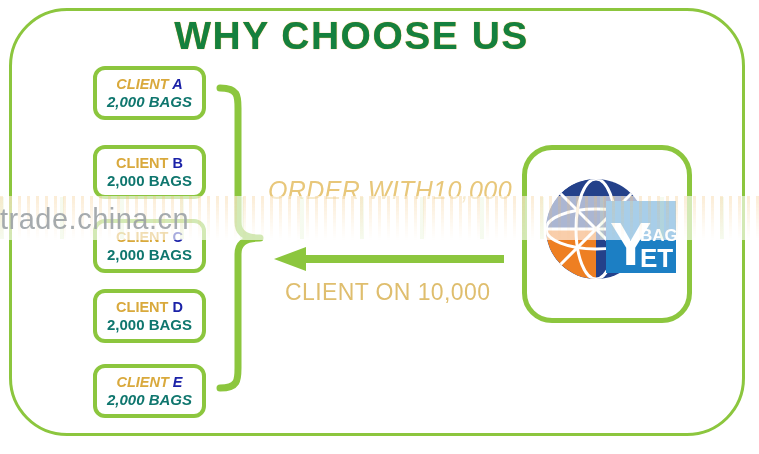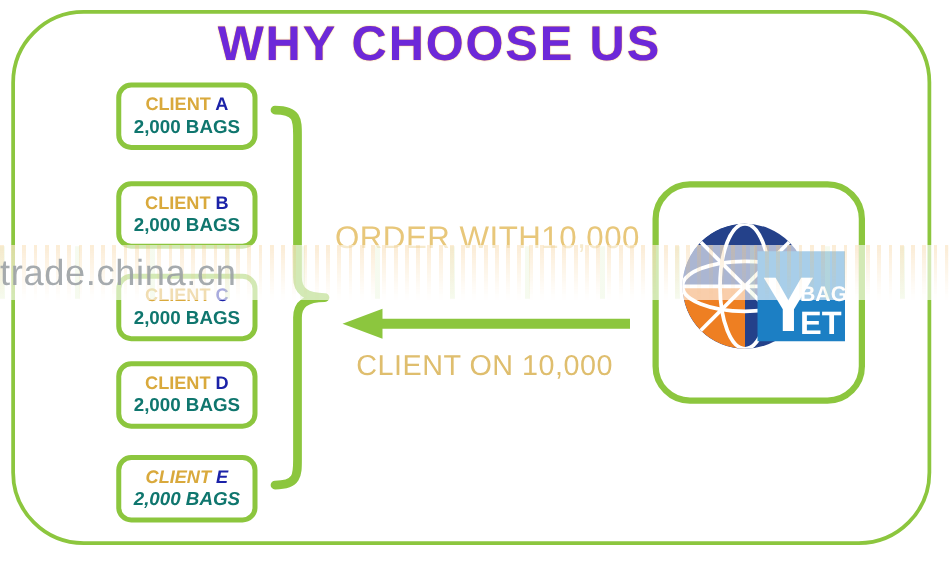--- a/index.html
+++ b/index.html
@@ -33,21 +33,21 @@
   
   .title {
     position: absolute;
     left: 0;
     top: 14px;
     width: 703px;
     text-align: center;
     font-size: 39px;
     font-weight: bold;
     letter-spacing: 1.5px;
-    color: #6d28d9;
+    color: #15803d;
     text-shadow: 0 0 1px #F2980D;
     white-space: nowrap;
   }
 
   
   .client-box {
     position: absolute;
     left: 93px;
     width: 113px;
     height: 54px;
@@ -70,21 +70,21 @@
   .client-box .ln1 .letter {
     color: #1B22A8;
   }
   .client-box .ln2 {
     font-size: 15px;
     font-weight: bold;
     color: #0f766e;
     white-space: nowrap;
     margin-top: 2px;
   }
-  .cb0 { top: 66px; }
+  .cb0 { top: 66px; font-style: italic; }
   .cb1 { top: 145px; }
   .cb2 { top: 219px; }
   .cb3 { top: 289px; justify-content: center; }
   .cb4 { top: 364px; font-style: italic; }
 
   
   .brace {
     position: absolute;
     left: 212px;
     top: 82px;
@@ -94,20 +94,21 @@
 
   
   .order-text {
     position: absolute;
     left: 268px;
     top: 176px;
     font-size: 25px;
     color: #E8C77A;
     white-space: nowrap;
     letter-spacing: 0.4px;
+    font-style: italic;
   }
   .price-text {
     position: absolute;
     left: 285px;
     top: 279px;
     font-size: 23px;
     color: #DFBE6E;
     white-space: nowrap;
     letter-spacing: 0.4px;
   }

